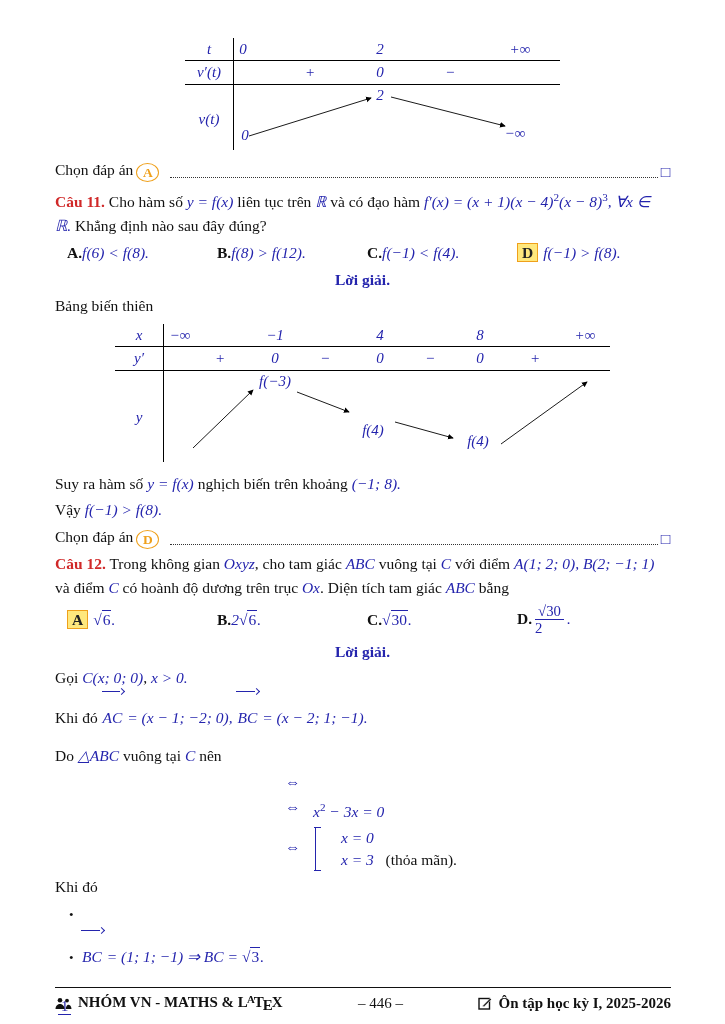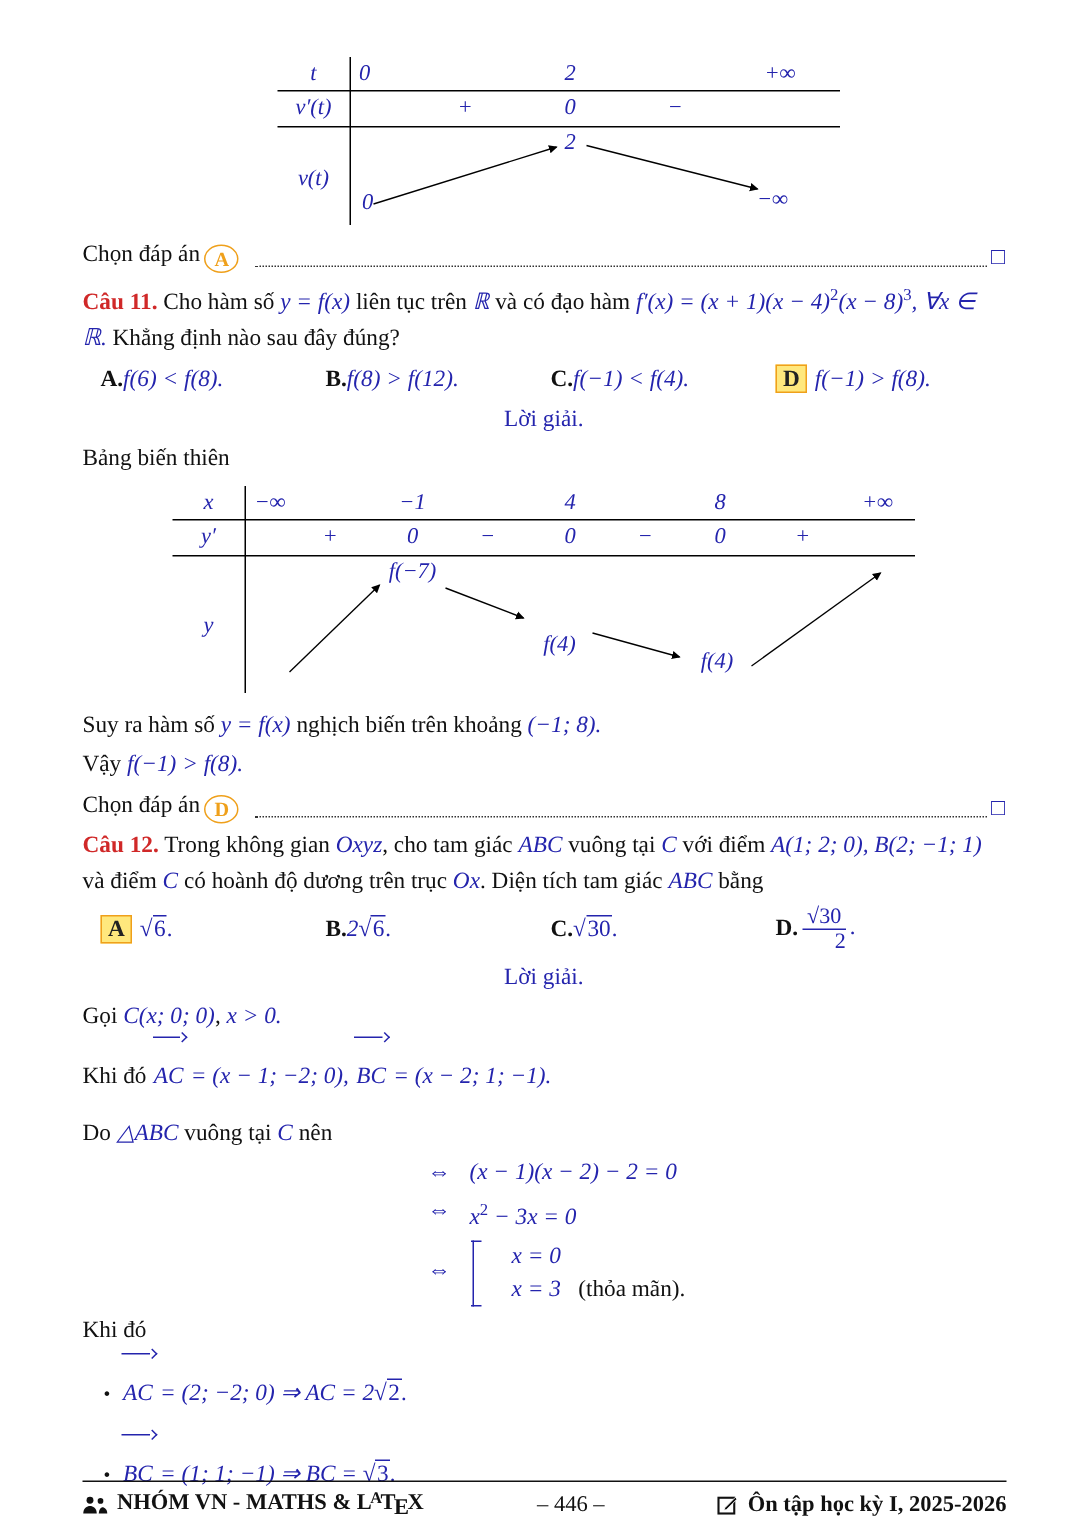--- a/index.html
+++ b/index.html
@@ -9,30 +9,30 @@
     overflow:hidden;
     --math:#2424ad;--red:#d02828;--orange:#efa01b;--boxbg:#ffe87d;
   }
   .content{padding:34px 55px 0 55px;}
   .para{line-height:24px;margin:2px 0;}
   .center{text-align:center;}
   .t{color:#111;}
   .m{color:var(--math);font-style:italic;}
   .b{font-weight:bold;color:#111;}
   .red{color:var(--red);font-weight:bold;}
-  .bl{color:var(--math);font-weight:normal;}
+  .bl{color:var(--math);font-weight:bold;}
   .sp{color:var(--math);font-style:normal;font-size:0.72em;}
   .vec{color:var(--math);font-style:italic;position:relative;display:inline-block;padding:12px 1px;margin-top:2px;font-family:Liberation Serif, serif;}
   .vec::before{content:"";position:absolute;left:0;right:3px;top:-3px;border-top:1px solid var(--math);}
   .vec::after{content:"";position:absolute;right:-1px;top:-5px;width:4px;height:4px;
     border-top:1px solid var(--math);border-right:1px solid var(--math);transform:rotate(45deg);}
   .sqrt{color:var(--math);white-space:nowrap;}
   .sqrt .rs{font-style:normal;}
   .sqrt .rr{border-top:1px solid var(--math);font-style:normal;padding:0 1px;}
-  .frac{display:inline-block;text-align:right;vertical-align:-0.65em;line-height:1.1;color:var(--math);font-style:normal;margin:0 3px;font-size:0.95em;}
+  .frac{display:inline-block;text-align:left;vertical-align:-0.65em;line-height:1.1;color:var(--math);font-style:normal;margin:0 3px;font-size:0.95em;}
   .frac .fn{display:block;border-bottom:1px solid var(--math);padding:0 3px;}
   .frac .fd{display:block;}
   .circ{display:inline-block;min-width:11px;text-align:center;border:1.5px solid var(--orange);
     border-radius:50%;padding:0 5px;color:var(--orange);font-weight:bold;line-height:17px;font-size:13.5px;margin:0 3px;}
   .boxd{display:inline-block;background:var(--boxbg);border:1.2px solid var(--orange);
     padding:0 4px;font-weight:bold;line-height:17px;margin-right:5px;color:#222;}
   .ansline{display:flex;align-items:flex-end;line-height:24px;margin:3px 0;}
   .dots{flex:1 1 auto;border-bottom:1.7px dotted #333;margin:0 3px 4px 8px;min-width:40px;}
   .endsq{color:var(--math);font-style:normal;line-height:20px;}
   .opts{display:grid;grid-template-columns:150px 150px 150px 1fr;padding-left:12px;line-height:24px;margin:3px 0;align-items:center;}
@@ -134,21 +134,21 @@
     <span class="cl m" style="left:265px;top:2px;">4</span>
     <span class="cl m" style="left:365px;top:2px;">8</span>
     <span class="cl m" style="left:470px;top:2px;">+∞</span>
     <span class="cl m" style="left:105px;top:25px;">+</span>
     <span class="cl m" style="left:160px;top:25px;">0</span>
     <span class="cl m" style="left:210px;top:25px;">−</span>
     <span class="cl m" style="left:265px;top:25px;">0</span>
     <span class="cl m" style="left:315px;top:25px;">−</span>
     <span class="cl m" style="left:365px;top:25px;">0</span>
     <span class="cl m" style="left:420px;top:25px;">+</span>
-    <span class="cl m" style="left:160px;top:48px;">f(−7)</span>
+    <span class="cl m" style="left:160px;top:48px;">f(−3)</span>
     <span class="cl m" style="left:258px;top:97px;">f(4)</span>
     <span class="cl m" style="left:363px;top:108px;">f(4)</span>
     <svg class="cv" style="left:48px;top:46px;" width="447" height="92" viewBox="0 0 447 92">
       <defs>
         <marker id="ah2" markerWidth="7" markerHeight="7" refX="5" refY="3.5" orient="auto" markerUnits="userSpaceOnUse">
           <path d="M0,0.7 L5.8,3.5 L0,6.3 Z" fill="#000"></path>
         </marker>
       </defs>
       <line x1="30" y1="78" x2="90" y2="20" stroke="#000" stroke-width="0.9" marker-end="url(#ah2)"></line>
       <line x1="134" y1="22" x2="186" y2="42" stroke="#000" stroke-width="0.9" marker-end="url(#ah2)"></line>
@@ -187,40 +187,38 @@
   </div>
   <div class="para center"><span class="bl">Lời giải.</span></div>
 
   <div class="para"><span class="t">Gọi </span><span class="m">C(x; 0; 0)</span><span class="t">, </span><span class="m">x &gt; 0.</span></div>
   <div class="para"><span class="t">Khi đó </span><span class="vec">AC</span><span class="m"> = (x − 1; −2; 0), </span><span class="vec">BC</span><span class="m"> = (x − 2; 1; −1).</span></div>
   <div class="para"><span class="t">Do </span><span class="m">△ABC</span><span class="t"> vuông tại </span><span class="m">C</span><span class="t"> nên</span></div>
 
   <div class="eqblock">
     <div class="eqrow">
       <span class="eqsym">⇔</span>
-      <span><span class="m">(x − 1)(x − 2) − 2 = 0</span></span>
     </div>
     <div class="eqrow">
       <span class="eqsym">⇔</span>
       <span><span class="m">x</span><sup class="sp">2</sup><span class="m"> − 3x = 0</span></span>
     </div>
     <div class="eqrow">
       <span class="eqsym" style="margin-top:10px;">⇔</span>
       <div class="cases">
         <div class="cline"><span class="m">x = 0</span></div>
         <div class="cline"><span class="m">x = 3</span><span class="t">&nbsp;&nbsp;&nbsp;(thỏa mãn).</span></div>
       </div>
     </div>
   </div>
 
   <div class="para"><span class="t">Khi đó</span></div>
 
   <div class="bulletline">
     <span class="bullet">•</span>
-    <span><span class="vec">AC</span><span class="m"> = (2; −2; 0) ⇒ AC = 2</span><span class="sqrt"><span class="rs">√</span><span class="rr">2</span></span><span class="m">.</span></span>
   </div>
   <div class="bulletline">
     <span class="bullet">•</span>
     <span><span class="vec">BC</span><span class="m"> = (1; 1; −1) ⇒ BC = </span><span class="sqrt"><span class="rs">√</span><span class="rr">3</span></span><span class="m">.</span></span>
   </div>
 
   <div class="para"><span class="frac"><span class="fn">1</span></span></div>
 
 </div>
 

